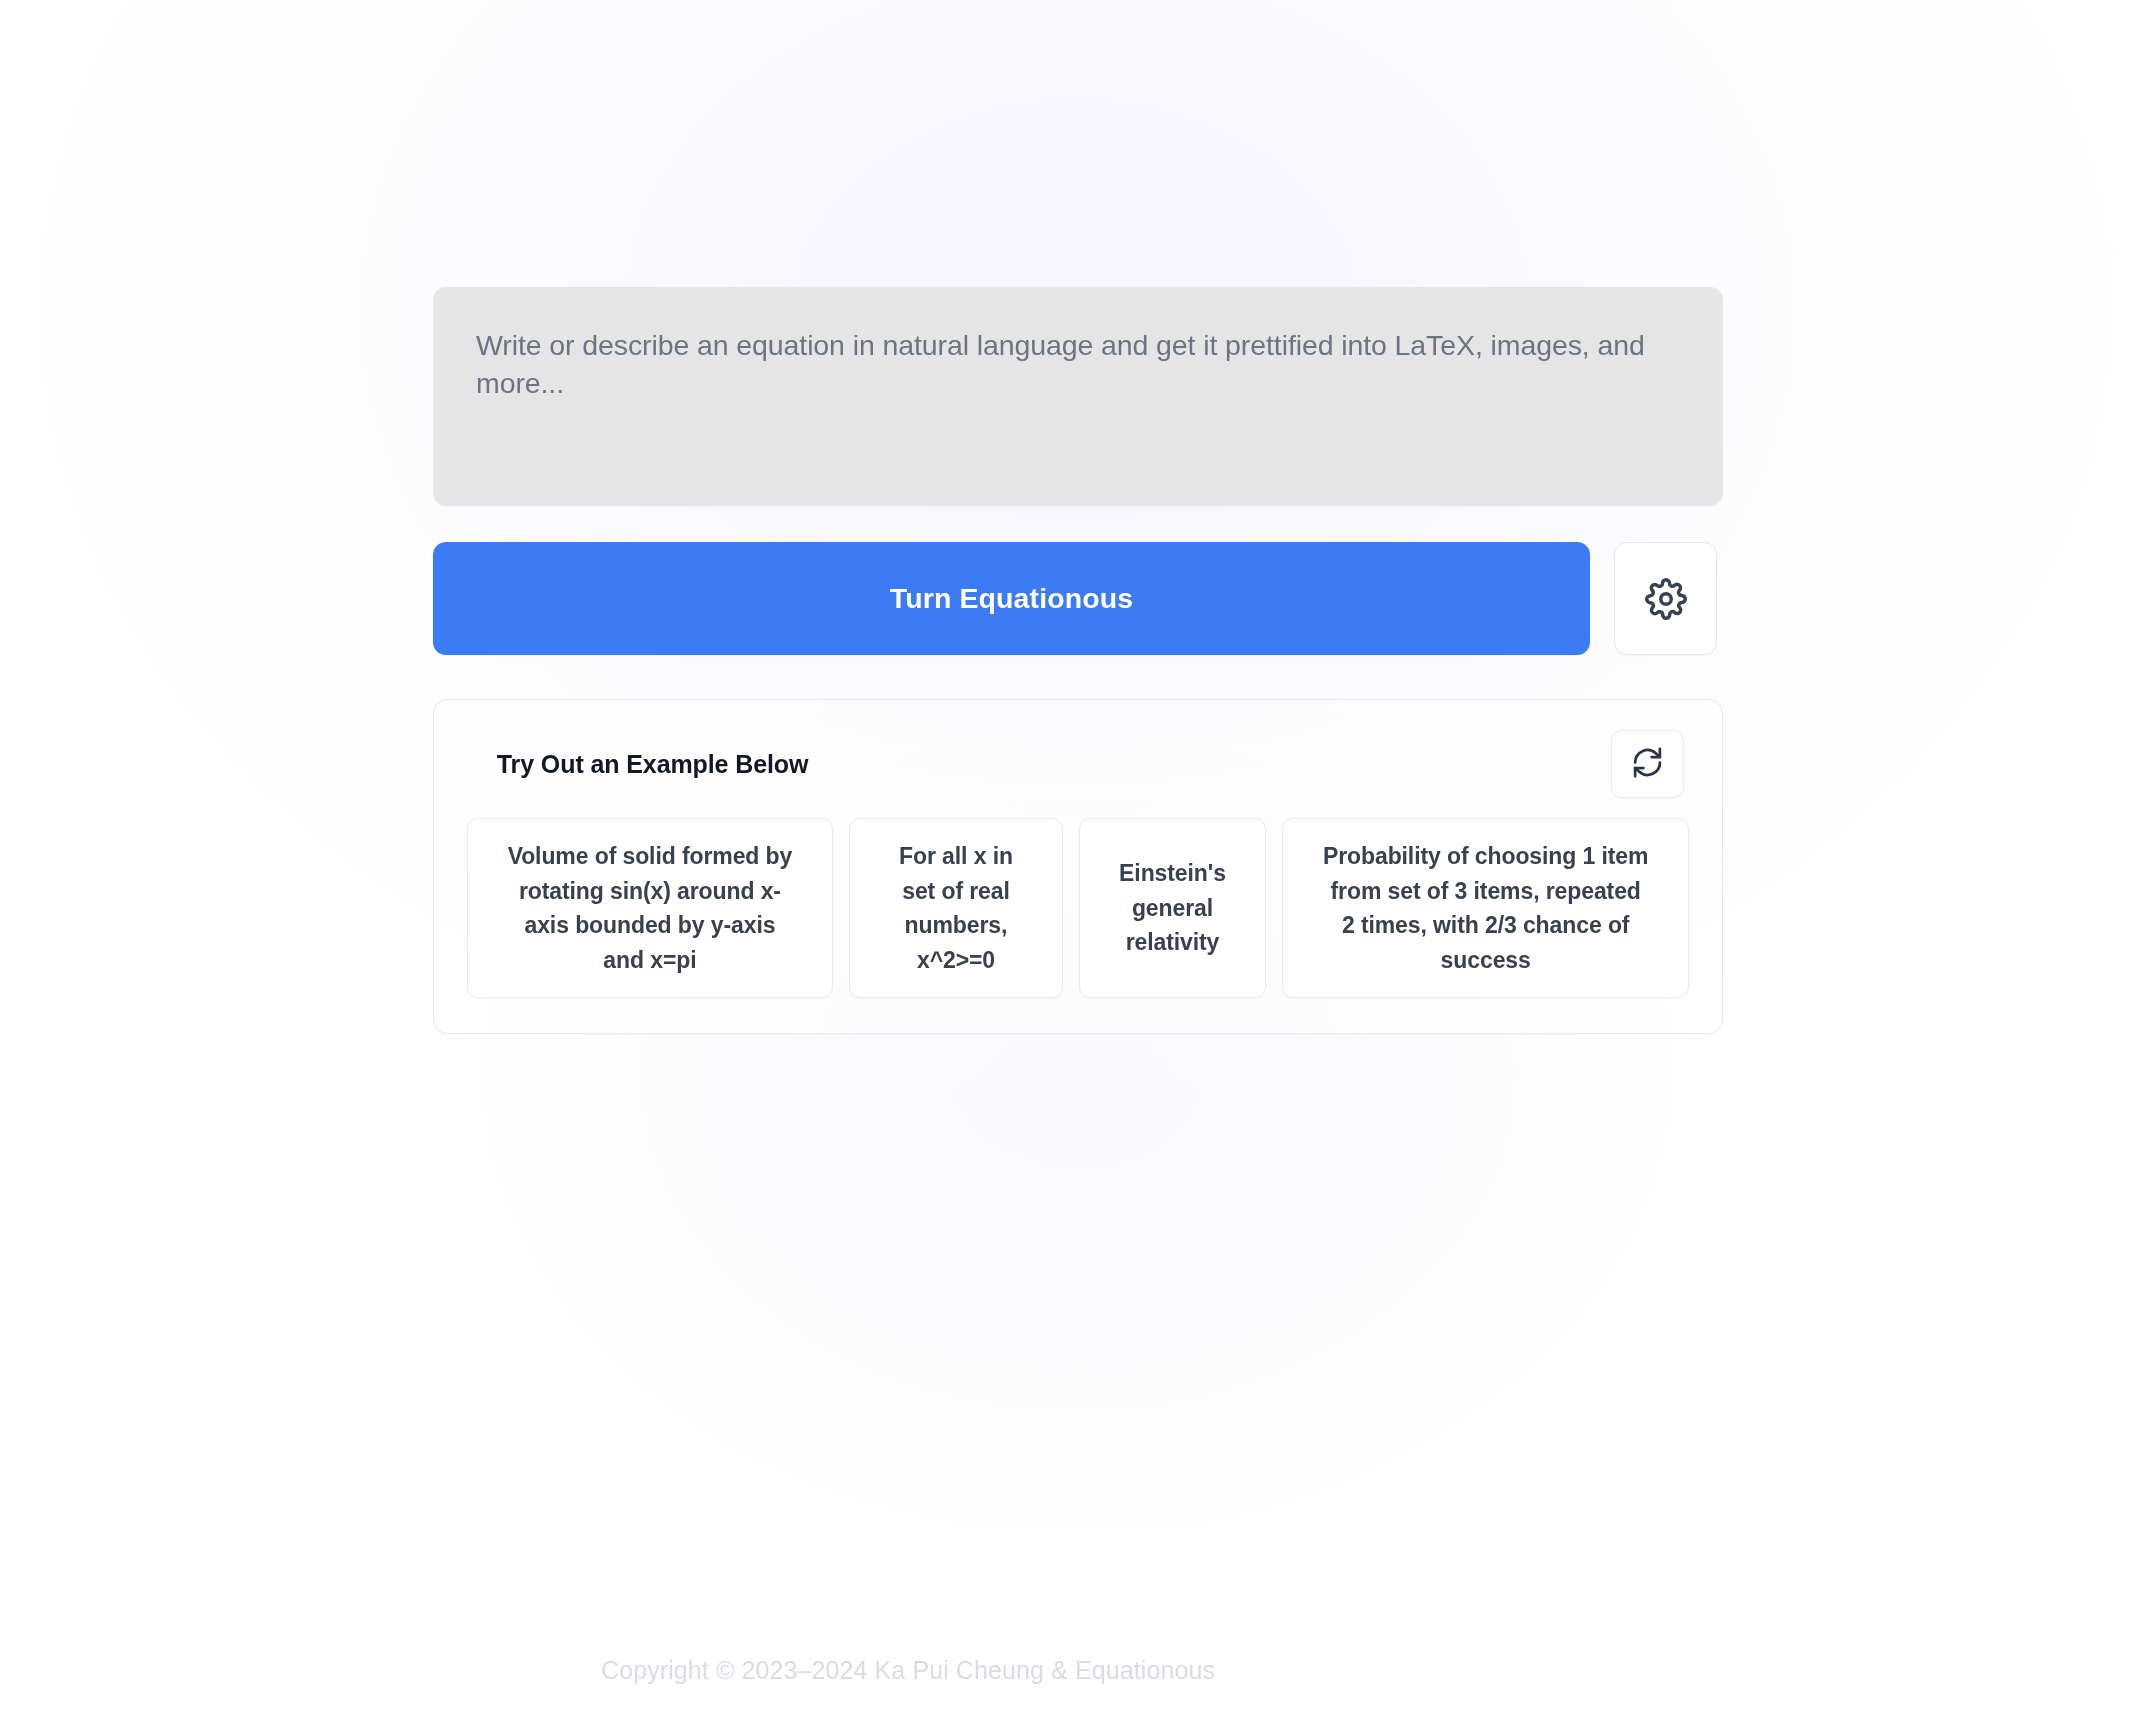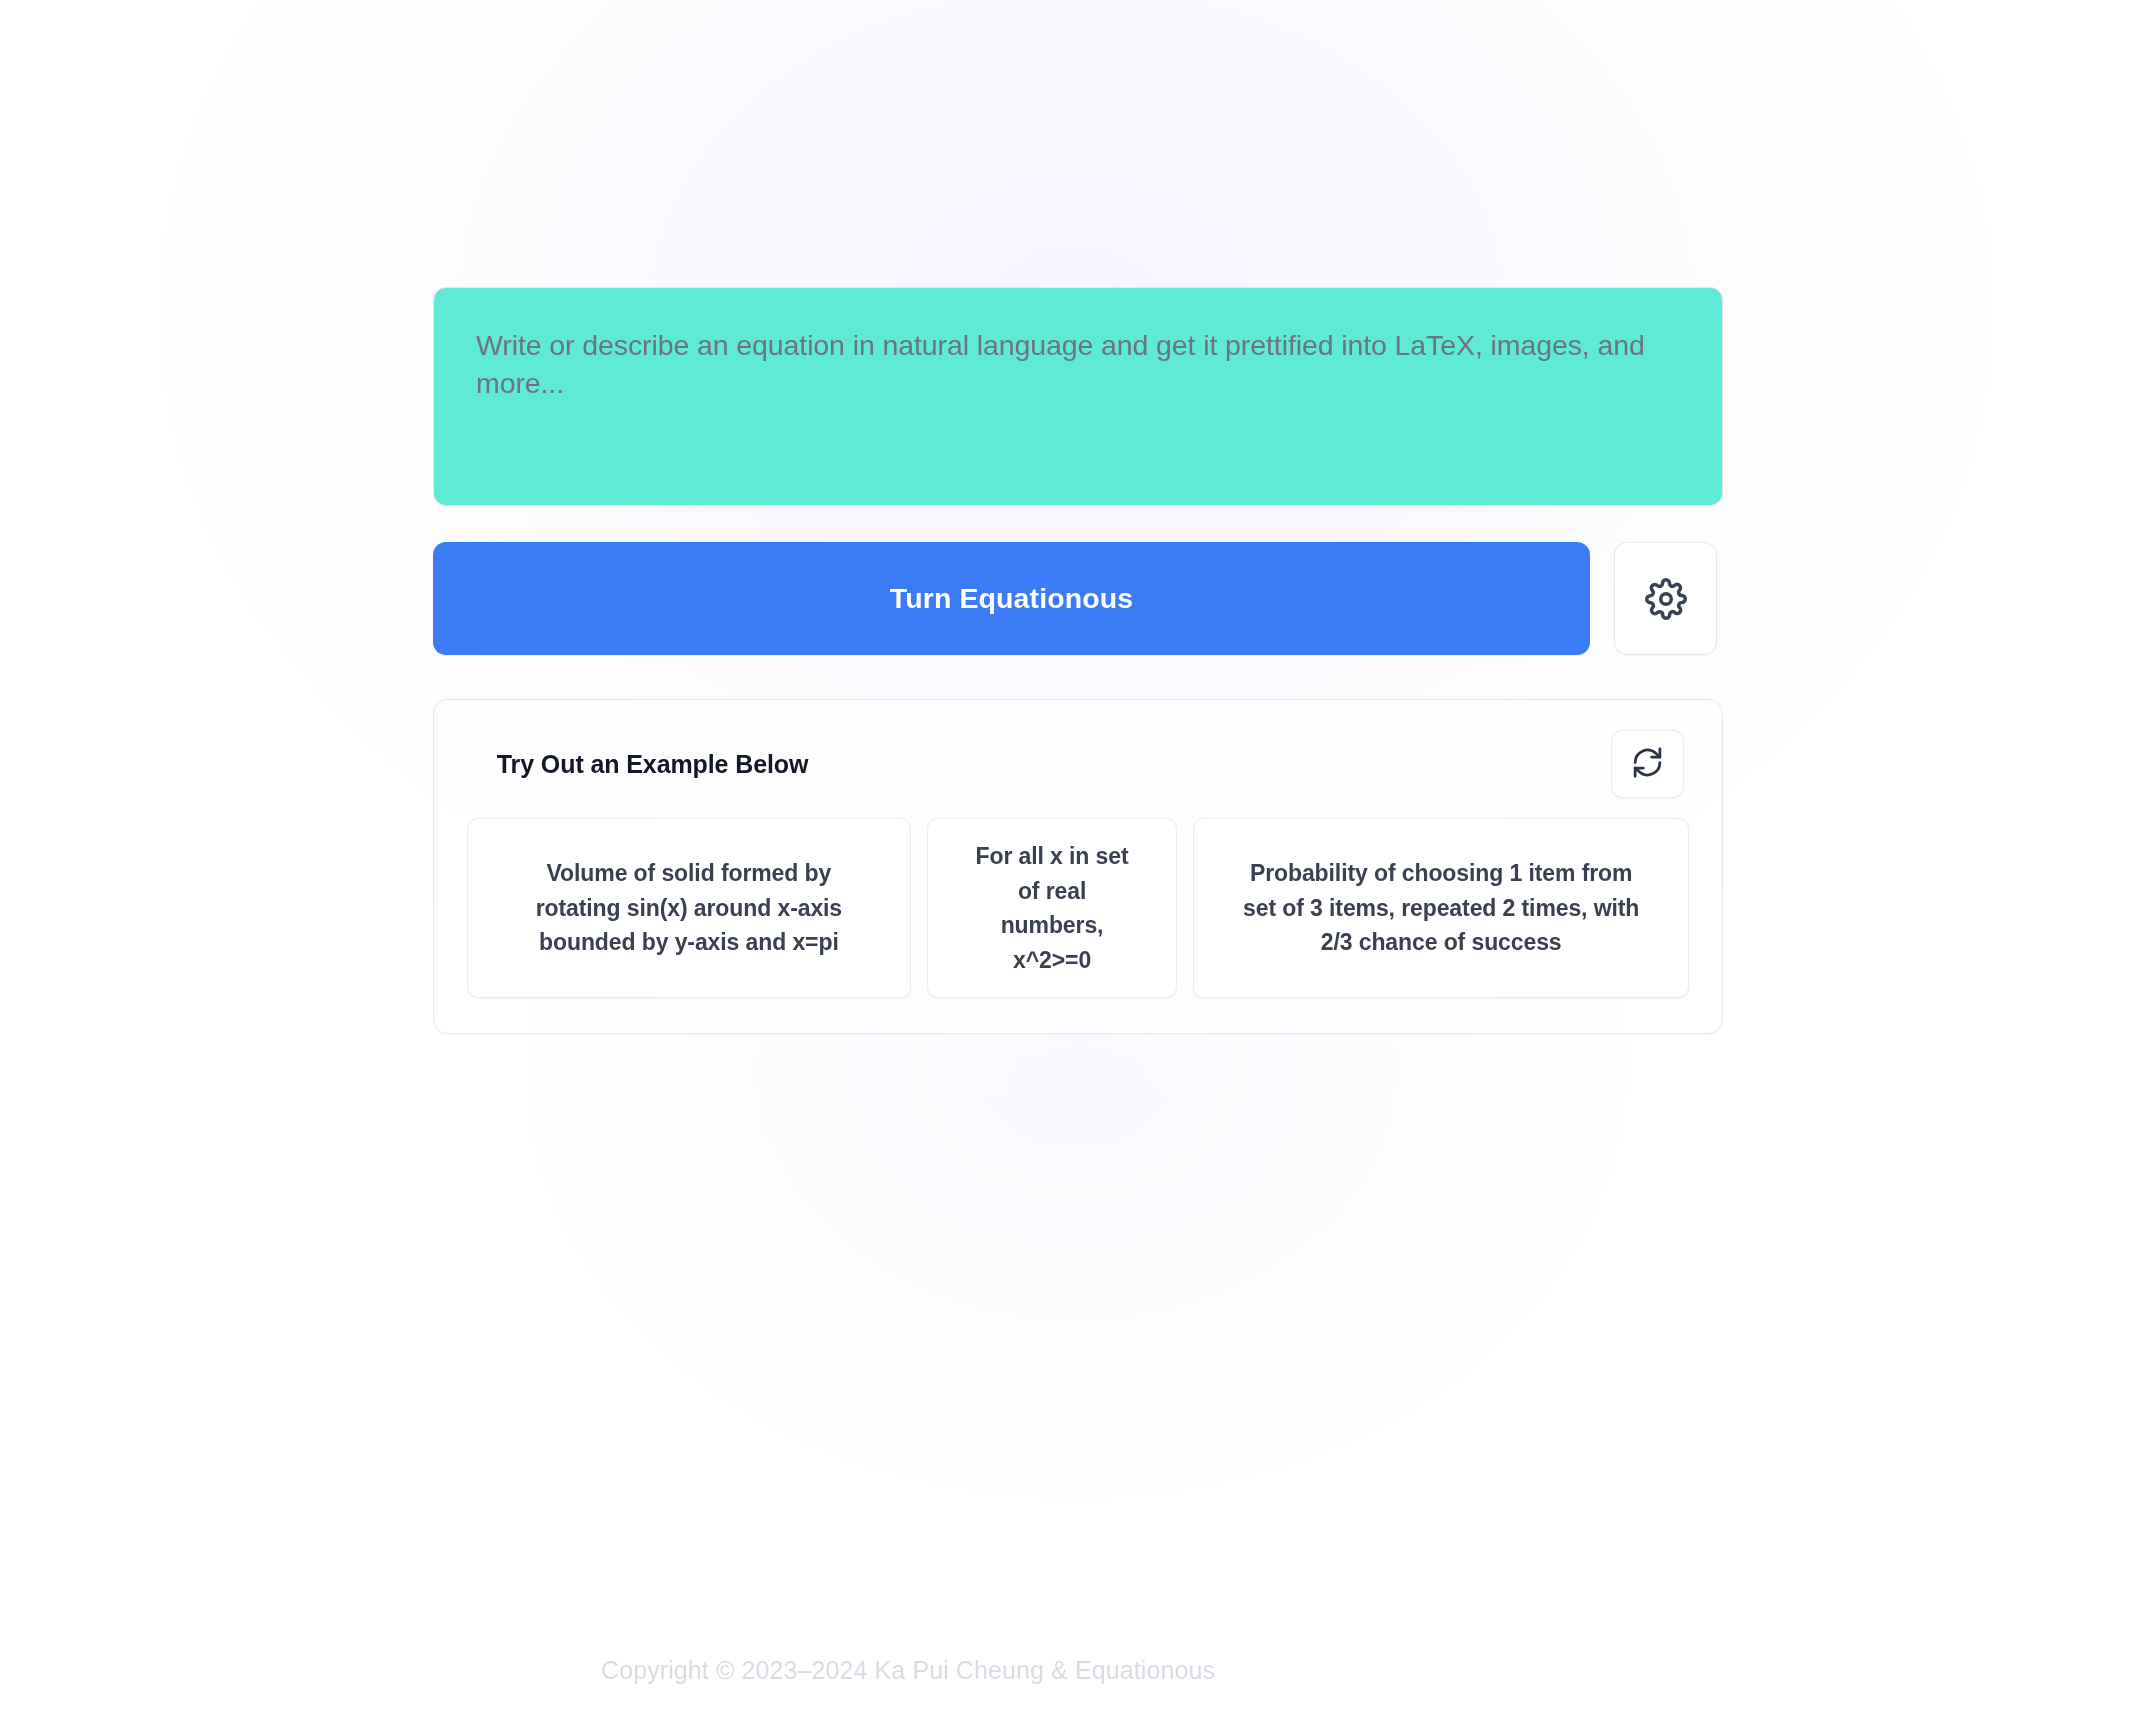--- a/index.html
+++ b/index.html
@@ -32,21 +32,21 @@
     position: absolute;
     left: 433px;
     top: 287px;
     width: 1290px;
   }
 
   
   .prompt-box {
     width: 1290px;
     height: 219px;
-    background: #5eead4;
+    background: #e5e5e5;
     border: 1.4px solid #e6e8ec;
     border-radius: 13px;
     box-shadow: 0 0.9px 1.8px rgba(16,24,40,0.04);
     padding: 38px 42px;
     overflow: hidden;
   }
 
   .prompt-placeholder {
     font-size: 28.5px;
     line-height: 1.35;
@@ -226,20 +226,23 @@
       </div>
 
       <div class="examples-list">
         <div class="example-item">
           <span class="example-text">Volume of solid formed by rotating sin(x) around x-axis bounded by y-axis and x=pi</span>
         </div>
         <div class="example-item">
           <span class="example-text">For all x in set of real numbers, x^2&gt;=0</span>
         </div>
         <div class="example-item">
+          <span class="example-text">Einstein's general relativity</span>
+        </div>
+        <div class="example-item">
           <span class="example-text">Probability of choosing 1 item from set of 3 items, repeated 2 times, with 2/3 chance of success</span>
         </div>
       </div>
 
     </div>
 
   </div>
 
   <div class="footer">
     <span class="footer-text">Copyright © 2023–2024 Ka Pui Cheung &amp; Equationous</span>

